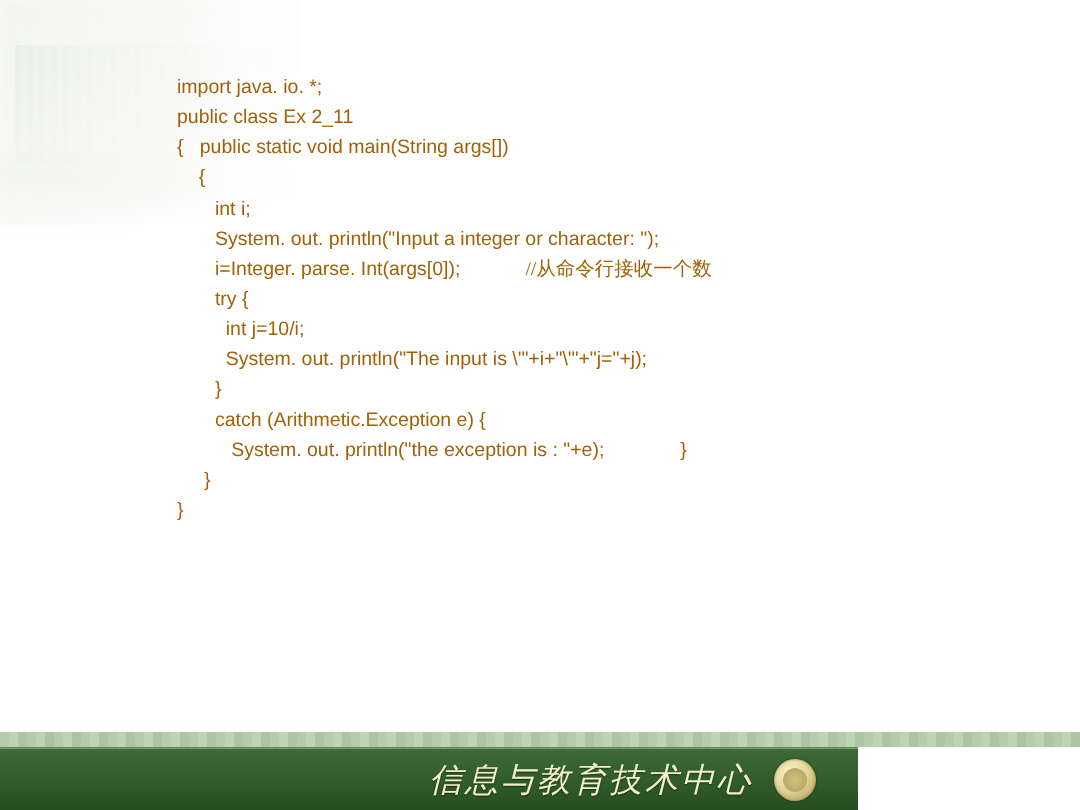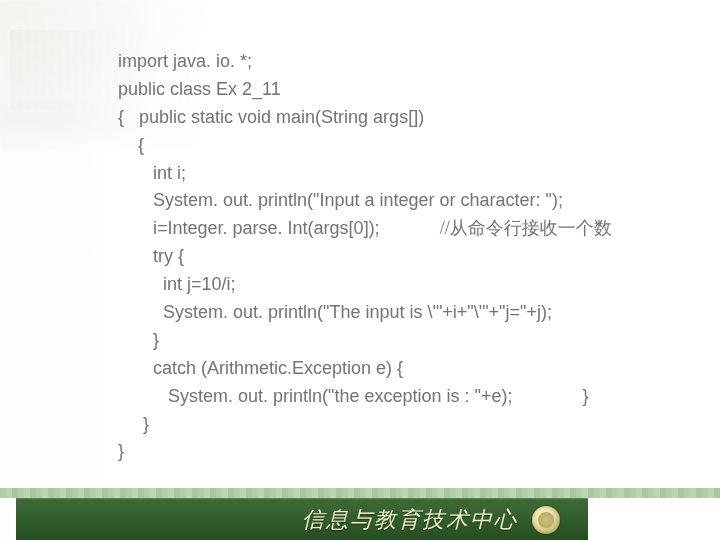--- a/index.html
+++ b/index.html
@@ -39,30 +39,30 @@
     top: 0; left: 0;
     width: 720px; height: 540px;
     background: linear-gradient(90deg, rgba(255,255,255,0) 0%, rgba(255,255,255,0.85) 22%, rgba(255,255,255,0.95) 40%, rgba(255,255,255,0.92) 100%),
                 linear-gradient(180deg, rgba(255,255,255,0.6) 0%, rgba(255,255,255,0.95) 35%, rgba(255,255,255,0.95) 100%);
   }
   .code-area {
     position: absolute;
     top: 48px;
     left: 118px;
     width: 590px;
-    font-size: 18px;
+    font-size: 13px;
     line-height: 1.55;
-    color: #737373;
+    color: #a16207;
     white-space: pre;
     font-family: Arial, "Microsoft YaHei", sans-serif;
   }
   .code-area .cjk { font-family: "SimSun", "Microsoft YaHei", serif; }
   .footer {
     position: absolute;
-    left: 16px; bottom: 0;
+    left: 0; bottom: 0;
     width: 572px; height: 42px;
     background: linear-gradient(180deg, #3e6a39 0%, #2f5a2a 60%, #274d23 100%);
     border-top: 1px solid #5a8a55;
     display: flex;
     align-items: center;
     justify-content: flex-end;
     padding-right: 28px;
   }
   .footer-text {
     color: #f2f0c8;

